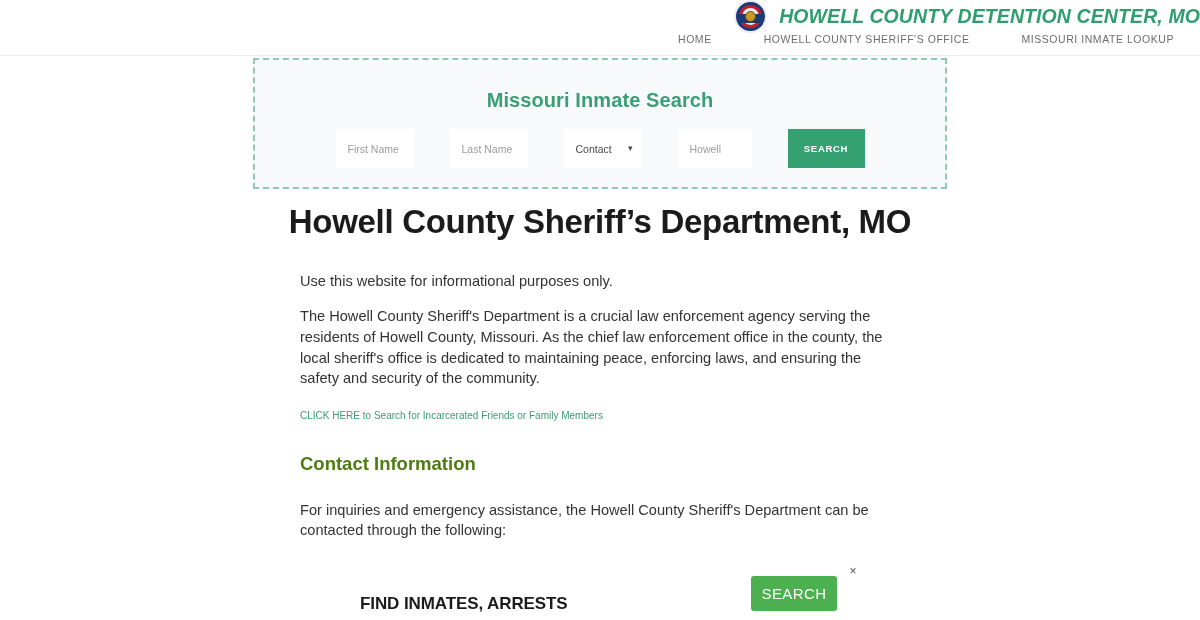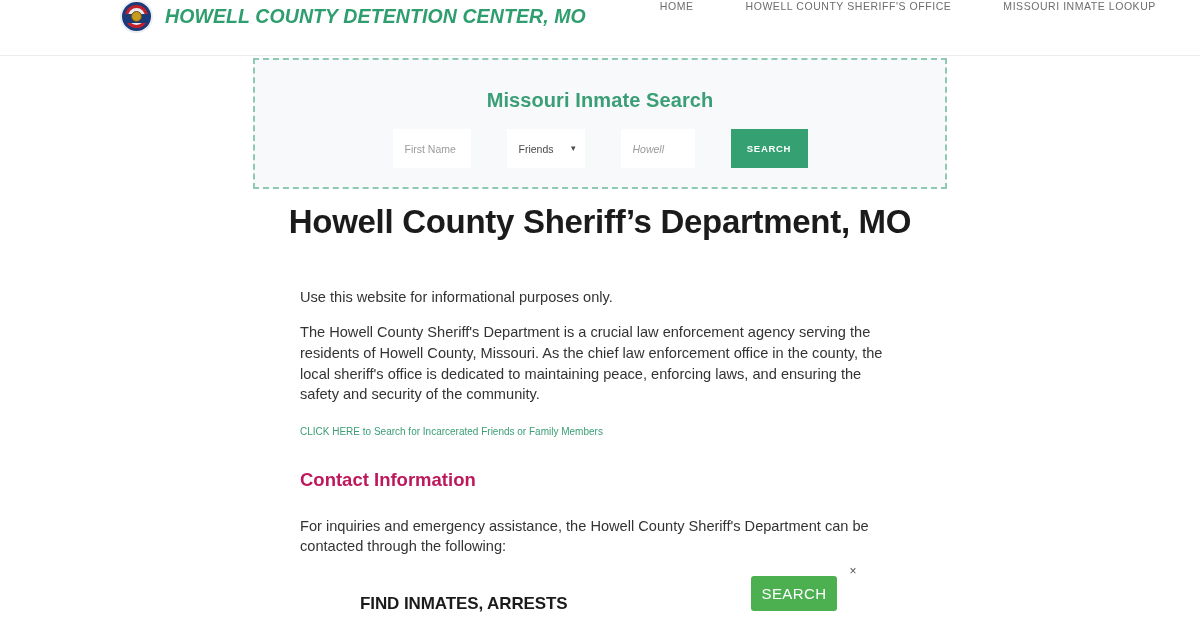--- a/index.html
+++ b/index.html
@@ -12,22 +12,23 @@
     -webkit-font-smoothing: antialiased;
   }
 
   
   .site-header {
     position: relative;
     height: 56px;
     background: #ffffff;
     border-bottom: 1px solid #ececec;
     display: flex;
-    align-items: flex-start;
-    padding-left: 120px;
+    align-items: flex-end;
+    padding-left: 90px;
+    flex-direction: column;
   }
   .brand {
     display: flex;
     align-items: center;
     gap: 12px;
     text-decoration: none;
   }
   .brand-seal {
     width: 33px; height: 33px;
     border-radius: 50%;
@@ -118,21 +119,21 @@
     outline: none;
     font-family: "Liberation Sans", sans-serif;
     font-size: 10.5px;
     color: #4a4a4a;
     padding: 0 12px;
     margin-right: 20px;
   }
   .form-field::placeholder { color: #9b9b9b; }
   .field-first { width: 78px; }
   .field-last  { width: 78px; }
-  .field-county{ width: 74px; font-style: italic; }
+  .field-county{ width: 74px; }
   .form-select {
     position: relative;
     width: 78px;
     height: 39px;
     background: #ffffff;
     margin-right: 20px;
     display: flex;
     align-items: center;
     padding: 0 12px;
     font-size: 10.5px;
@@ -178,38 +179,38 @@
     text-align: center;
     margin: 13px 0 0 0;
     font-size: 33px;
     font-weight: bold;
     color: #1b1b1b;
     letter-spacing: -0.3px;
   }
 
   .content {
     width: 600px;
-    margin: 16px auto;
+    margin: 0 auto;
     padding-top: 30px;
     color: #333333;
     font-size: 14.6px;
     line-height: 1.43;
   }
   .content p { margin: 0 0 15px 0; }
   .content p.lead { margin-bottom: 14px; }
   .content a.inline-cta {
     color: #3a9e76;
     text-decoration: none;
     font-size: 10px;
   }
   .section-heading {
     margin: 26px 0 22px 0;
     font-size: 18.5px;
     font-weight: bold;
-    color: #be185d;
+    color: #4d7c0f;
   }
 
   
   .ad-overlay {
     position: absolute;
     left: 348px; top: 560px;
     width: 522px; height: 60px;
     background: #ffffff;
     display: flex;
     align-items: center;
@@ -270,22 +271,23 @@
     <a class="nav-link" href="#">HOME</a>
     <a class="nav-link" href="#">HOWELL COUNTY SHERIFF'S OFFICE</a>
     <a class="nav-link" href="#">MISSOURI INMATE LOOKUP</a>
   </nav>
 </header>
 
 <section class="search-widget">
   <h2 class="widget-heading">Missouri Inmate Search</h2>
   <form class="search-form">
     <input class="form-field field-first" type="text" placeholder="First Name" style="">
+    <input class="form-field field-last" type="text" placeholder="Last Name" style="">
     <div class="form-select">
-      <span>Friends</span>
+      <span>Contact</span>
       <span class="sel-caret">▾</span>
     </div>
     <input class="form-field field-county" type="text" placeholder="Howell" style="">
     <button class="search-submit" type="submit">SEARCH</button>
   </form>
 </section>
 
 <main class="article">
 
 

